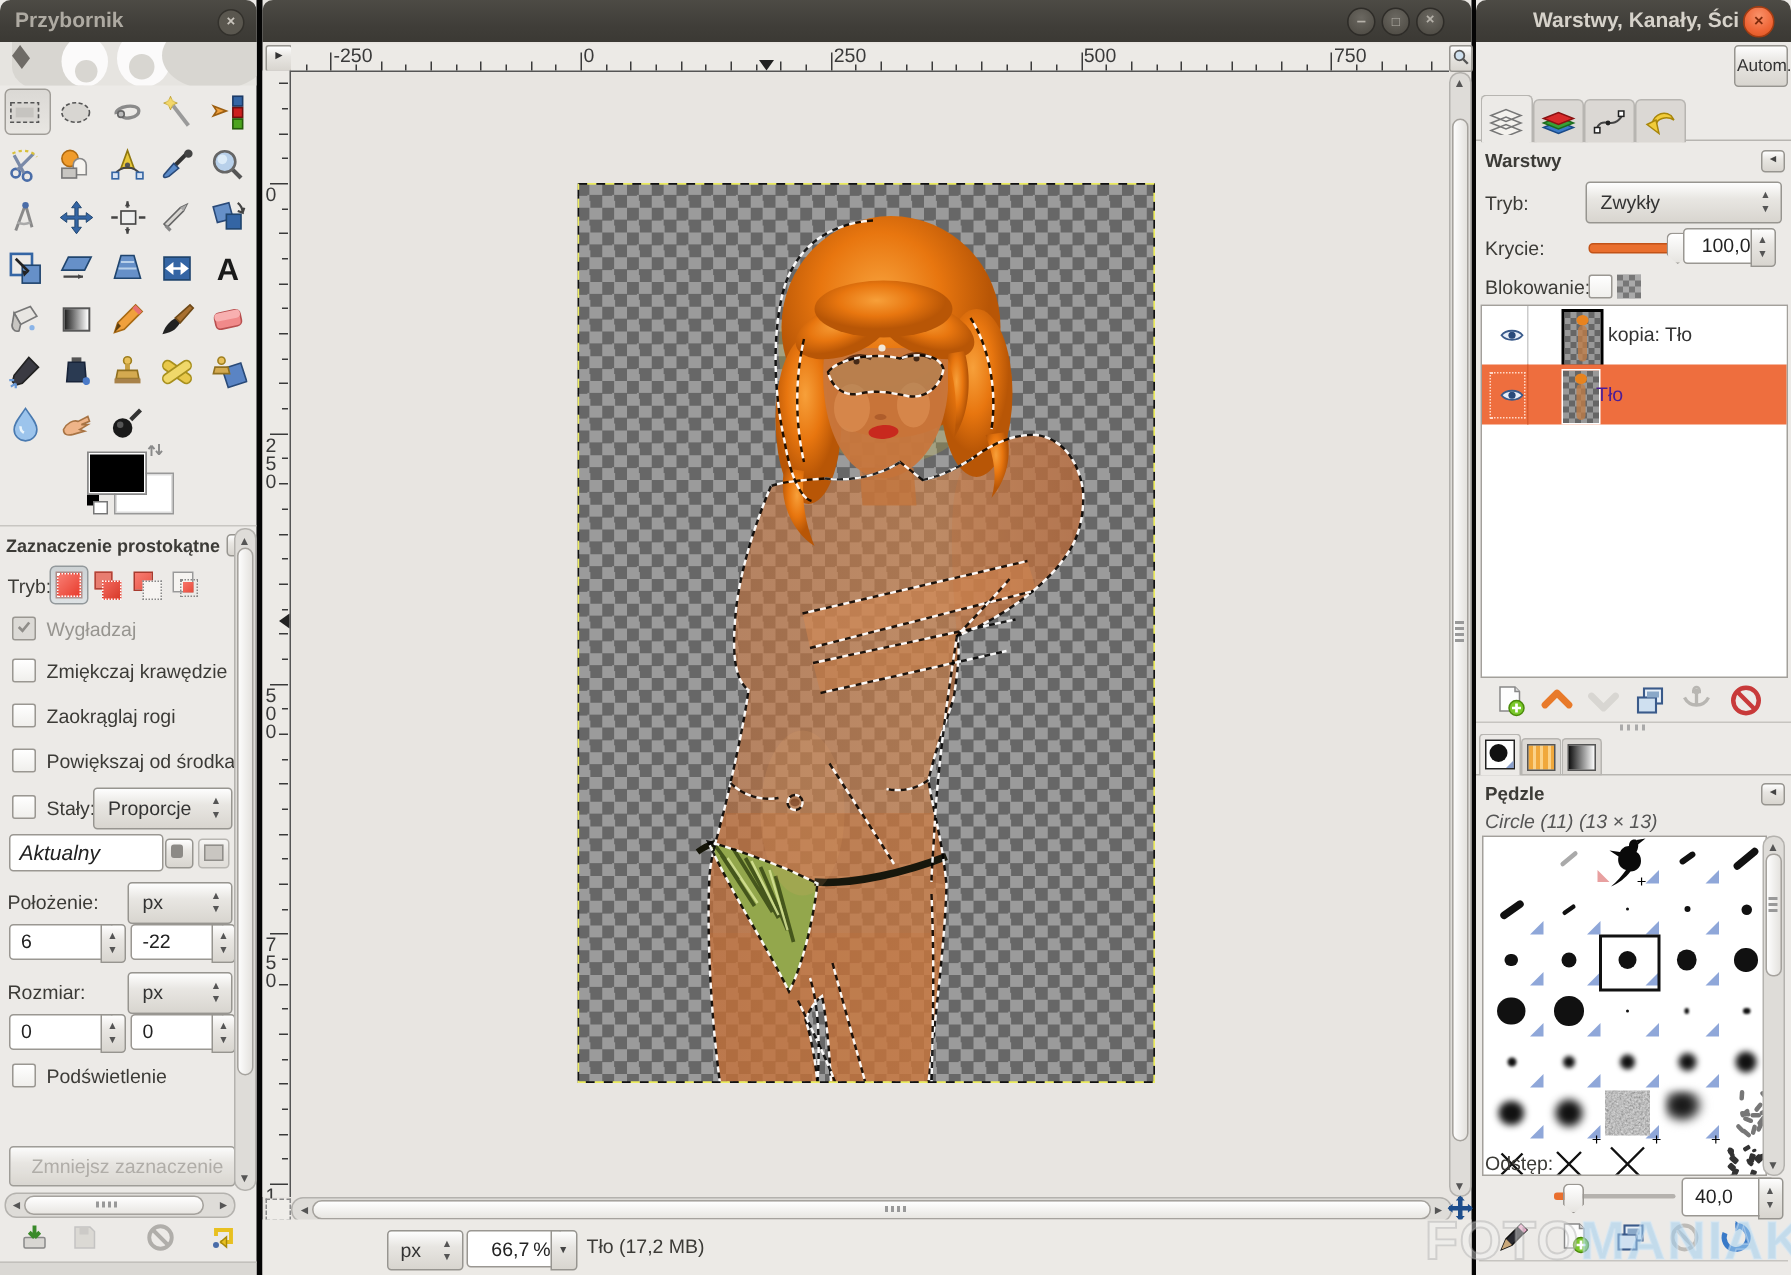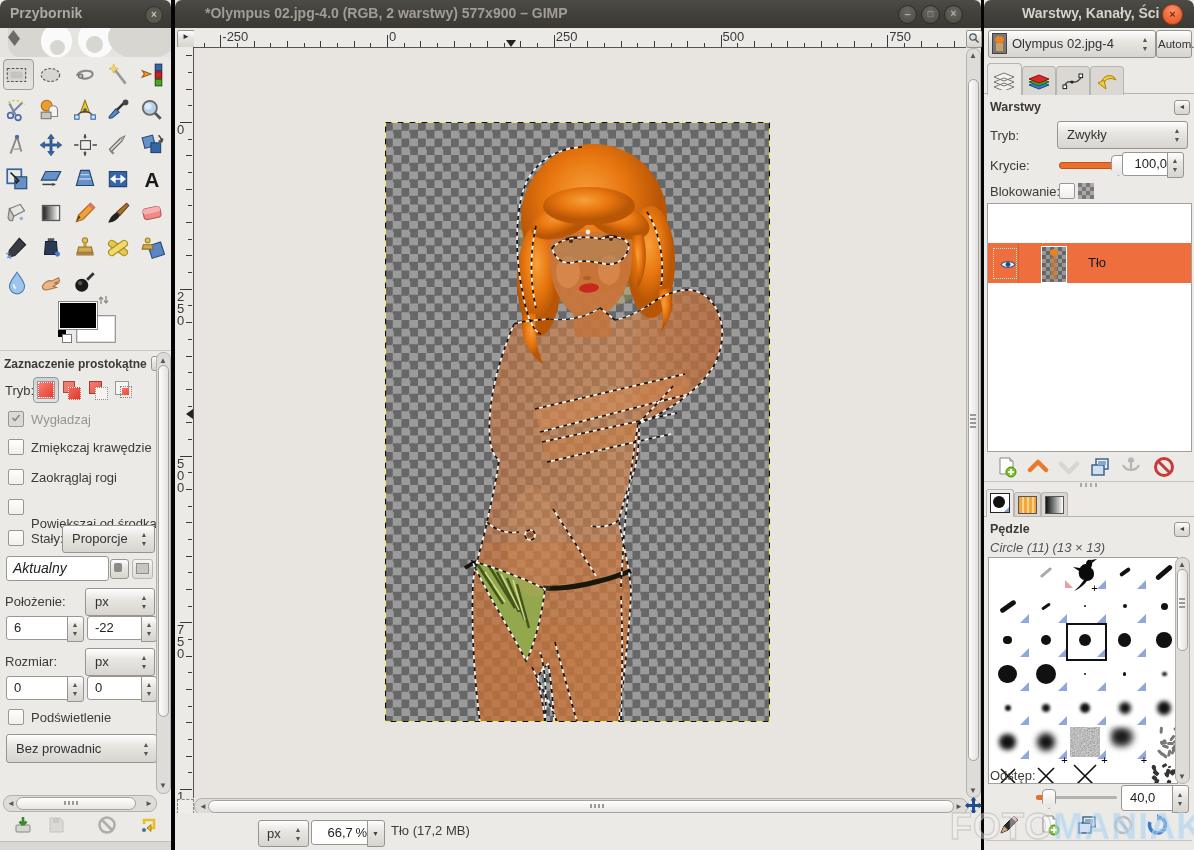--- a/index.html
+++ b/index.html
@@ -218,21 +218,21 @@
       </svg></div>
   <div class="lbl" style="left:31px;top:412px;color:#979590">Wygładzaj</div>
 
   <div class="chk" style="left:8px;top:439px"></div>
   <div class="lbl" style="left:31px;top:440px">Zmiękczaj krawędzie</div>
 
   <div class="chk" style="left:8px;top:469px"></div>
   <div class="lbl" style="left:31px;top:470px">Zaokrąglaj rogi</div>
 
   <div class="chk" style="left:8px;top:499px"></div>
-  <div class="lbl" style="left:31px;top:516px">Powiększaj od środka</div>
+  <div class="lbl" style="left:31px;top:500px">Powiększaj od środka</div>
 
   <div class="chk" style="left:8px;top:530px"></div>
   <div class="lbl" style="left:31px;top:531px">Stały:</div>
   <div class="abs btn" style="left:62px;top:525px;width:91px;height:26px">
     <span style="position:absolute;left:9px;top:5px;font-size:13px;color:#333">Proporcje</span>
     <div class="spinner">
         <span>▲</span>
         <span style="margin-top:2px">▼</span>
       </div>
   </div>
@@ -285,26 +285,22 @@
   <div class="abs btn" style="left:141px;top:676px;width:14px;height:24px;border-radius:0 3px 3px 0">
       <div class="spinner" style="right:0px">
         <span>▲</span>
         <span style="margin-top:2px">▼</span>
       </div>
     </div>
 
   <div class="chk" style="left:8px;top:709px"></div>
   <div class="lbl" style="left:31px;top:710px">Podświetlenie</div>
 
-  <div class="abs btn" style="left:6px;top:734px;width:149px;height:27px">
-    <span style="position:absolute;left:9px;top:6px;font-size:13px;color:#333">Bez prowadnic</span>
-    <div class="spinner">
-        <span>▲</span>
-        <span style="margin-top:2px">▼</span>
-      </div>
+  <div class="abs btn" style="left:6px;top:764px;width:149px;height:25px;opacity:.9">
+    <span style="position:absolute;left:14px;top:5px;font-size:13px;color:#aaa7a2">Zmniejsz zaznaczenie</span>
   </div>
 
   <div class="abs" style="left:3px;top:795px;width:152px;height:15px;background:#dedcd8;border:1px solid #b4b2ae;border-radius:8px">
     <div class="abs" style="left:3px;top:3px;font-size:8px;color:#555">◄</div>
     <div class="abs" style="right:3px;top:3px;font-size:8px;color:#555">►</div>
     <div class="abs" style="left:12px;top:1px;width:118px;height:11px;background:linear-gradient(#fff,#e8e6e2);border:1px solid #a5a29d;border-radius:7px"></div>
     <div class="abs" style="left:60px;top:5px;width:14px;height:4px;background:repeating-linear-gradient(90deg,#999 0 2px,transparent 2px 4px)"></div>
   </div>
 
   <div class="abs" style="left:156px;top:352px;width:13px;height:440px;background:#dedcd8;border:1px solid #b4b2ae;border-radius:7px">
@@ -330,21 +326,20 @@
           <path d="M5,9 L5,5 L15,5 L15,13 L8,13" fill="none" stroke="#e8c020" stroke-width="2.6"></path>
           <path d="M8,13 l4,-3.4 0,6.8 Z" fill="#e8c020" stroke="#a8880a"></path>
           <circle cx="5" cy="15" r="2" fill="#4a6da8"></circle>
         </svg></div>
     </div>
   <div class="abs" style="left:0;bottom:0;width:171px;height:8px;background:#dad8d4;border-top:1px solid #c2c0bc"></div>
 </div>
 
 <div class="win" id="mainwin" style="left:175px;top:0;width:806px;height:850px;background:#e8e5e1">
   <div class="titlebar">
-      <span style="position:absolute;left:30px;top:5px;color:#a29d94">*Olympus 02.jpg-4.0 (RGB, 2 warstwy) 577x900 – GIMP</span>
     <div class="abs" style="right:64px;top:5px;width:17px;height:17px;border-radius:50%;background:radial-gradient(circle at 50% 35%,#6b6861,#4a4740);border:1px solid #2e2c28;color:#b5b1a9;font-size:11px;text-align:center;line-height:16px">–</div>
     <div class="abs" style="right:41px;top:5px;width:17px;height:17px;border-radius:50%;background:radial-gradient(circle at 50% 35%,#6b6861,#4a4740);border:1px solid #2e2c28;color:#b5b1a9;font-size:9px;text-align:center;line-height:16px">□</div>
     <div class="abs" style="right:18px;top:5px;width:17px;height:17px;border-radius:50%;background:radial-gradient(circle at 50% 35%,#6b6861,#4a4740);border:1px solid #2e2c28;color:#b5b1a9;font-size:10px;text-align:center;line-height:16px">×</div>
   </div>
 
   <div class="abs btn" style="left:2px;top:30px;width:16px;height:16px;border-radius:2px">
       <span style="position:absolute;left:4px;top:1px;font-size:8px;color:#333">►</span>
     </div>
 
   <div id="hruler" class="abs" style="left:19px;top:29px;width:772px;height:18px;background:#eceae6;border-bottom:1px solid #555">
@@ -586,30 +581,20 @@
     <div class="abs" style="left:216px;top:10px;font-size:13px;color:#3c3b37">Tło (17,2 MB)</div>
   </div>
 </div>
 
 <div class="win" id="rightwin" style="left:984px;top:0;width:210px;height:850px;background:#eceae7">
   <div class="titlebar">
       <span style="position:absolute;left:38px;top:5px;color:#d6d2ca">Warstwy, Kanały, Ści</span>
     <div class="abs" style="right:11px;top:4px;width:19px;height:19px;border-radius:50%;background:radial-gradient(circle at 50% 30%,#f9926a,#ef6637 60%,#d9541f);border:1px solid #a33c12;color:#7e2a0c;font-size:11px;text-align:center;line-height:18px;font-weight:bold">×</div>
   </div>
 
-  <div class="abs btn" style="left:4px;top:30px;width:166px;height:26px">
-    <div class="abs" style="left:4px;top:3px;width:13px;height:19px;background:#777;outline:1px solid #444"></div>
-    <div class="abs" style="left:6px;top:5px;width:9px;height:7px;background:#e8831f;border-radius:50%"></div>
-    <div class="abs" style="left:7px;top:12px;width:7px;height:8px;background:#caa06a"></div>
-    <span style="position:absolute;left:23px;top:5px;font-size:13px;color:#333">Olympus 02.jpg-4</span>
-    <div class="spinner">
-        <span>▲</span>
-        <span style="margin-top:2px">▼</span>
-      </div>
-  </div>
   <div class="abs btn" style="left:172px;top:30px;width:34px;height:26px">
       <span style="position:absolute;left:1px;top:7px;font-size:11.5px;color:#333">Autom.</span>
     </div>
 
   <div class="abs" style="left:0px;top:93px;width:210px;height:1px;background:#b7b5b1"></div>
   <div class="abs" style="left:3px;top:63px;width:33px;height:31px;background:#eceae7;border:1px solid #b7b5b1;border-bottom:none;border-radius:4px 4px 0 0" id="tab1"></div>
   <div class="abs" style="left:38px;top:66px;width:32px;height:28px;background:#dbd8d4;border:1px solid #b7b5b1;border-bottom:none;border-radius:4px 4px 0 0" id="tab2"></div>
   <div class="abs" style="left:72px;top:66px;width:32px;height:28px;background:#dbd8d4;border:1px solid #b7b5b1;border-bottom:none;border-radius:4px 4px 0 0" id="tab3"></div>
   <div class="abs" style="left:106px;top:66px;width:32px;height:28px;background:#dbd8d4;border:1px solid #b7b5b1;border-bottom:none;border-radius:4px 4px 0 0" id="tab4"></div>
   <div id="tabicons">
@@ -653,32 +638,44 @@
         <span>▲</span>
         <span style="margin-top:2px">▼</span>
       </div>
     </div>
 
   <div class="lbl" style="left:6px;top:184px">Blokowanie:</div>
   <div class="chk" style="left:75px;top:183px"></div>
   <div class="abs" style="left:94px;top:183px;width:16px;height:16px;background:conic-gradient(#aaa 25%,#777 0 50%,#aaa 0 75%,#777 0);background-size:8px 8px"></div>
 
   <div class="abs" style="left:3px;top:203px;width:203px;height:247px;background:#fff;border:1px solid #a3a09b">
+    <div class="abs" style="left:0;top:0;width:203px;height:39px;background:#fff">
+      <div class="abs" style="left:12px;top:12px" id="eye1"><svg width="16" height="11" viewBox="0 0 16 11">
+            <path d="M1,5.5 C4,1.5 12,1.5 15,5.5 C12,9.5 4,9.5 1,5.5 Z" fill="#e8eef8" stroke="#3a5a8a" stroke-width="1.2"></path>
+            <circle cx="8" cy="5.5" r="2.4" fill="#2a4a7a"></circle>
+          </svg></div>
+      <div class="abs" style="left:30px;top:0;width:1px;height:39px;background:#ccc"></div>
+      <div class="abs" style="left:53px;top:2px;width:24px;height:35px;background:conic-gradient(#999 25%,#666 0 50%,#999 0 75%,#666 0) 0 0/8px 8px;border:2px solid #000;overflow:hidden">
+          <div class="abs" style="left:8px;top:2px;width:8px;height:7px;border-radius:50%;background:#e8831f"></div>
+          <div class="abs" style="left:9px;top:9px;width:6px;height:24px;background:rgba(195,125,70,0.75);border-radius:3px"></div>
+        </div>
+      <div class="abs" style="left:84px;top:11px;font-size:13px;color:#333">kopia: Tło</div>
+    </div>
     <div class="abs" style="left:0;top:39px;width:203px;height:40px;background:#ee6e3e">
       <div class="abs" style="left:5px;top:5px;width:22px;height:29px;border:1px dotted #ffd9c8"></div>
       <div class="abs" style="left:12px;top:13px" id="eye2"><svg width="16" height="11" viewBox="0 0 16 11">
             <path d="M1,5.5 C4,1.5 12,1.5 15,5.5 C12,9.5 4,9.5 1,5.5 Z" fill="#e8eef8" stroke="#3a5a8a" stroke-width="1.2"></path>
             <circle cx="8" cy="5.5" r="2.4" fill="#2a4a7a"></circle>
           </svg></div>
       <div class="abs" style="left:30px;top:0;width:1px;height:40px;background:#d85c2e"></div>
       <div class="abs" style="left:53px;top:3px;width:24px;height:35px;background:conic-gradient(#999 25%,#666 0 50%,#999 0 75%,#666 0) 0 0/8px 8px;border:1px solid #fff;overflow:hidden">
           <div class="abs" style="left:8px;top:2px;width:8px;height:7px;border-radius:50%;background:#e8831f"></div>
           <div class="abs" style="left:9px;top:9px;width:6px;height:24px;background:rgba(195,125,70,0.75);border-radius:3px"></div>
         </div>
-      <div class="abs" style="left:100px;top:12px;font-size:13px;color:#0f172a">Tło</div>
+      <div class="abs" style="left:76px;top:12px;font-size:13px;color:#4c1d95">Tło</div>
     </div>
   </div>
   <div id="layerthumbs"></div>
 
   <div id="layerbtns">
       <div class="abs" style="left:12px;top:456px;width:22px;height:22px"><svg width="22" height="22" viewBox="0 0 22 22">
           <path d="M4,2 L14,2 L17,5 L17,18 L4,18 Z" fill="#fdfdfd" stroke="#888"></path>
           <path d="M14,2 L14,5 L17,5" fill="#ddd" stroke="#888"></path>
           <circle cx="15" cy="16" r="5" fill="#7ac82a" stroke="#4a8a0a"></circle>
           <path d="M15,13 L15,19 M12,16 L18,16" stroke="#fff" stroke-width="1.8"></path>

